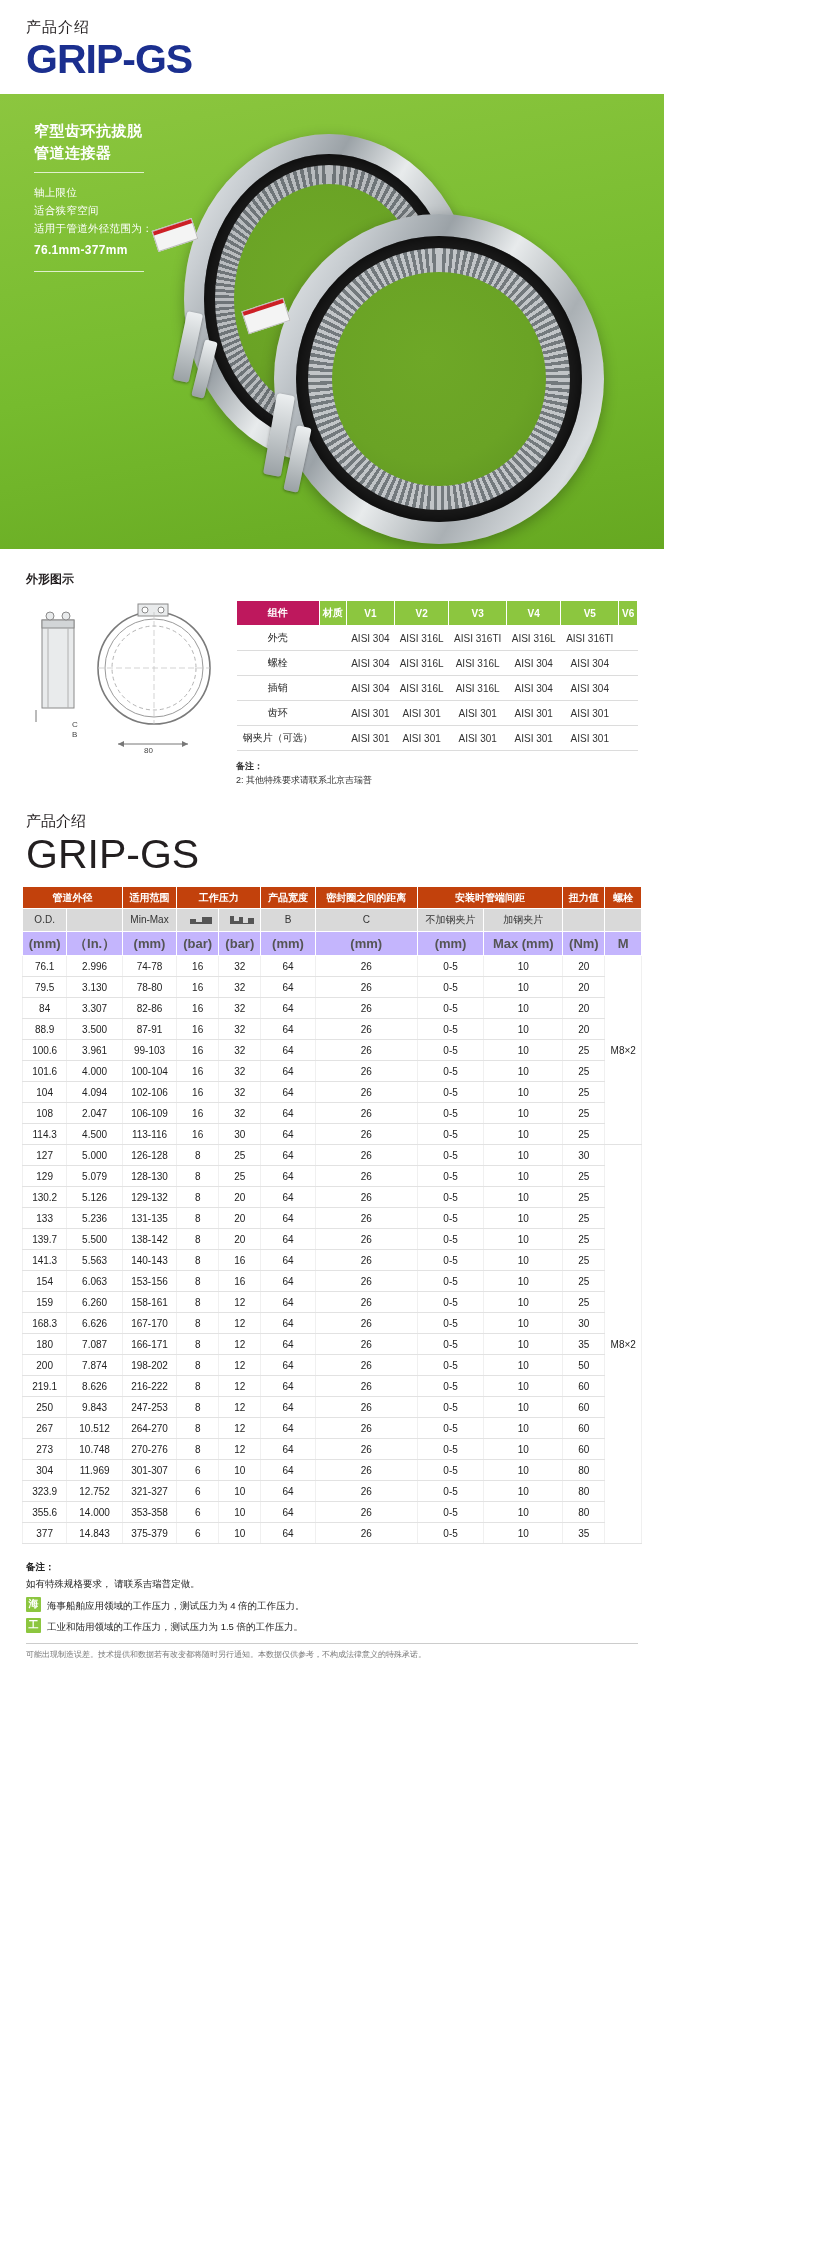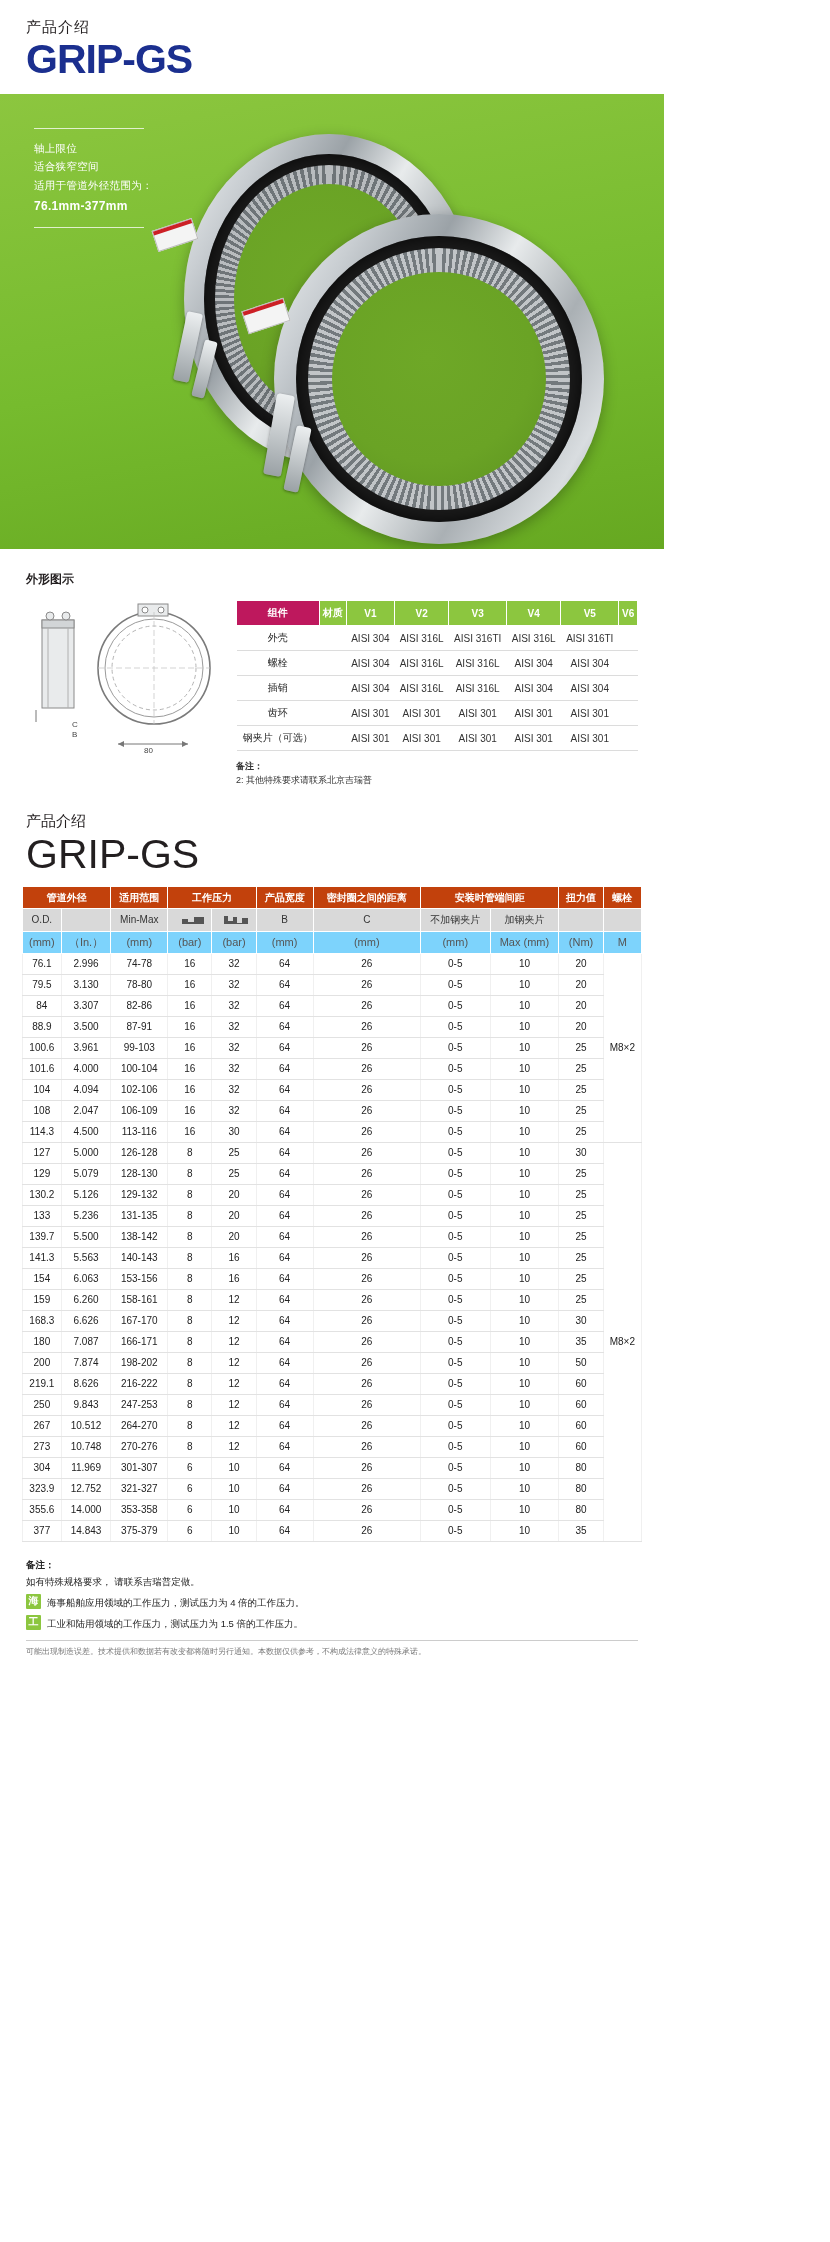--- a/index.html
+++ b/index.html
@@ -122,22 +122,22 @@
   table.spec { border-collapse: collapse; width: 100%; font-size: 10px; }
   table.spec th {
     background: #c2410c; color:#fff; font-weight:bold;
     border:1px solid #ffffff; padding:4px 2px; text-align:center; line-height:1.35;
   }
   table.spec th.sub {
     background:#d9d9d9; color:#333; font-weight:normal; border:1px solid #ffffff;
     padding:4px 2px;
   }
   table.spec th.unit {
-    background:#7dd3fc; color:#555; font-weight:normal; border:1px solid #ffffff;
-    padding:3px 2px; font-size:11px;
+    background:#c4b5fd; color:#555; font-weight:bold; border:1px solid #ffffff;
+    padding:3px 2px; font-size:13px;
   }
   table.spec td {
     border-bottom:1px solid #e2e2e2;
     border-right:1px solid #f0f0f0;
     padding:4.5px 2px; text-align:center; color:#222;
   }
   table.spec tr td:first-child { border-left:1px solid #f0f0f0;margin-top:7px; }
   .icon-cell svg { display:block; margin:0 auto; }
 
   
@@ -160,20 +160,24 @@
 
 <div class="page">
 
   <div class="hdr">
     <div class="kicker">产品介绍</div>
     <div class="brand">GRIP-GS</div>
   </div>
 
   <div class="hero">
     <div class="hero-text">
+      <div class="hero-title">
+        <div>窄型齿环抗拔脱</div>
+        <div>管道连接器</div>
+      </div>
       <div class="hero-rule"></div>
       <div class="hero-feat">
         <div>轴上限位</div>
         <div>适合狭窄空间</div>
         <div>适用于管道外径范围为：</div>
         <div class="hero-range">76.1mm-377mm</div>
       </div>
       <div class="hero-rule2"></div>
     </div>
 

